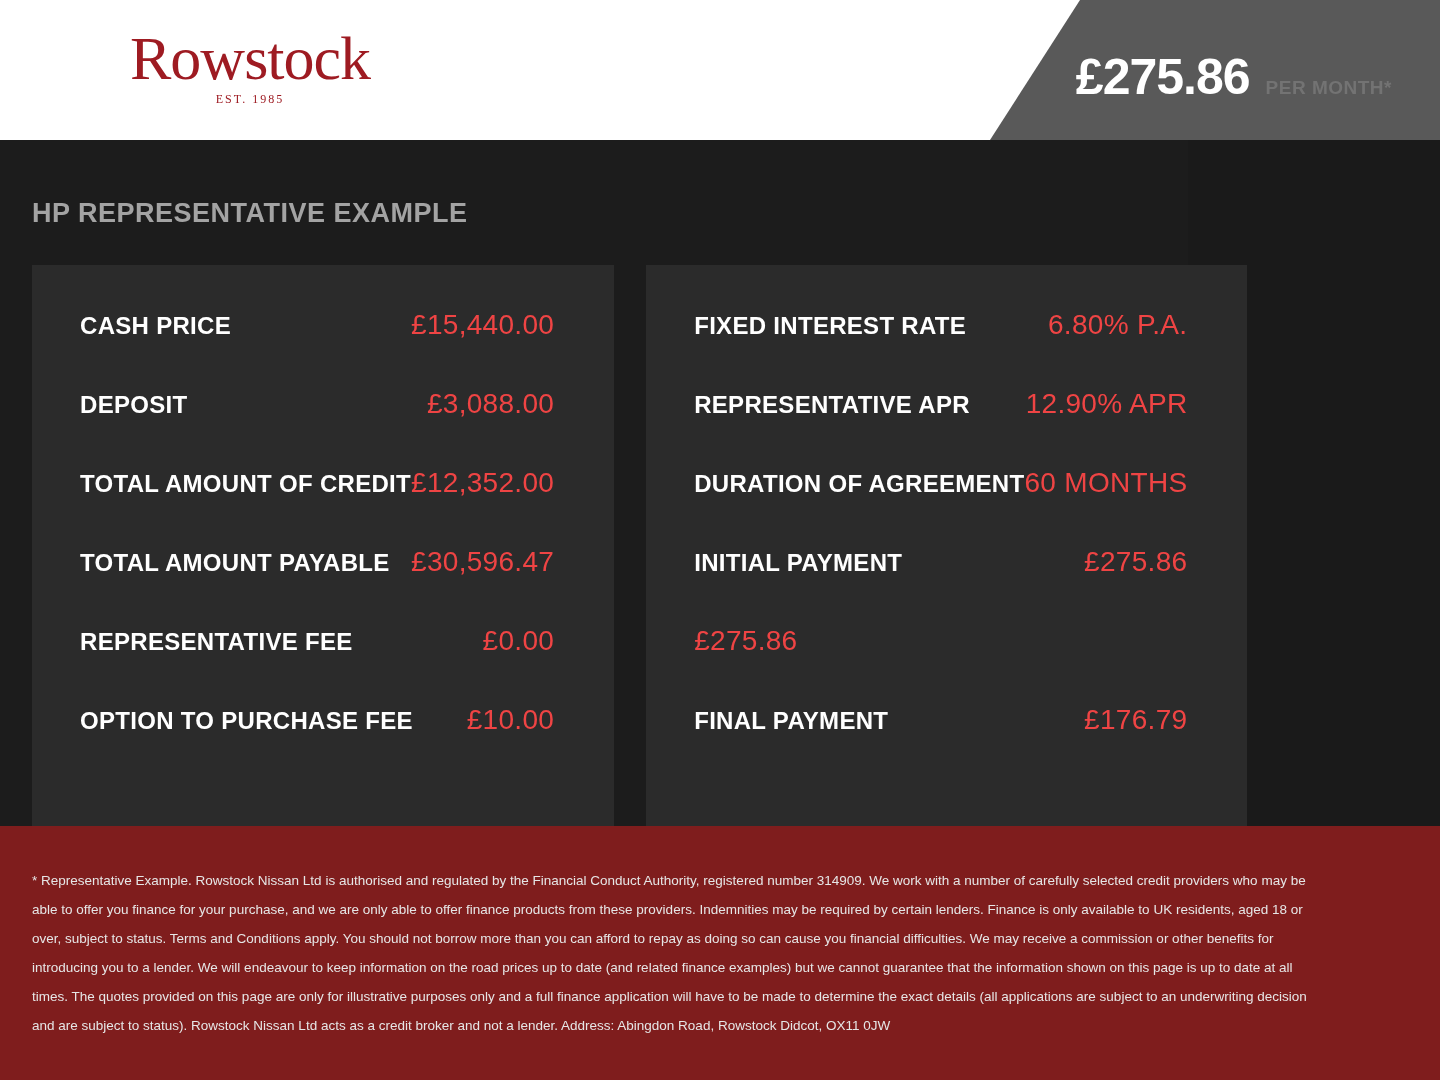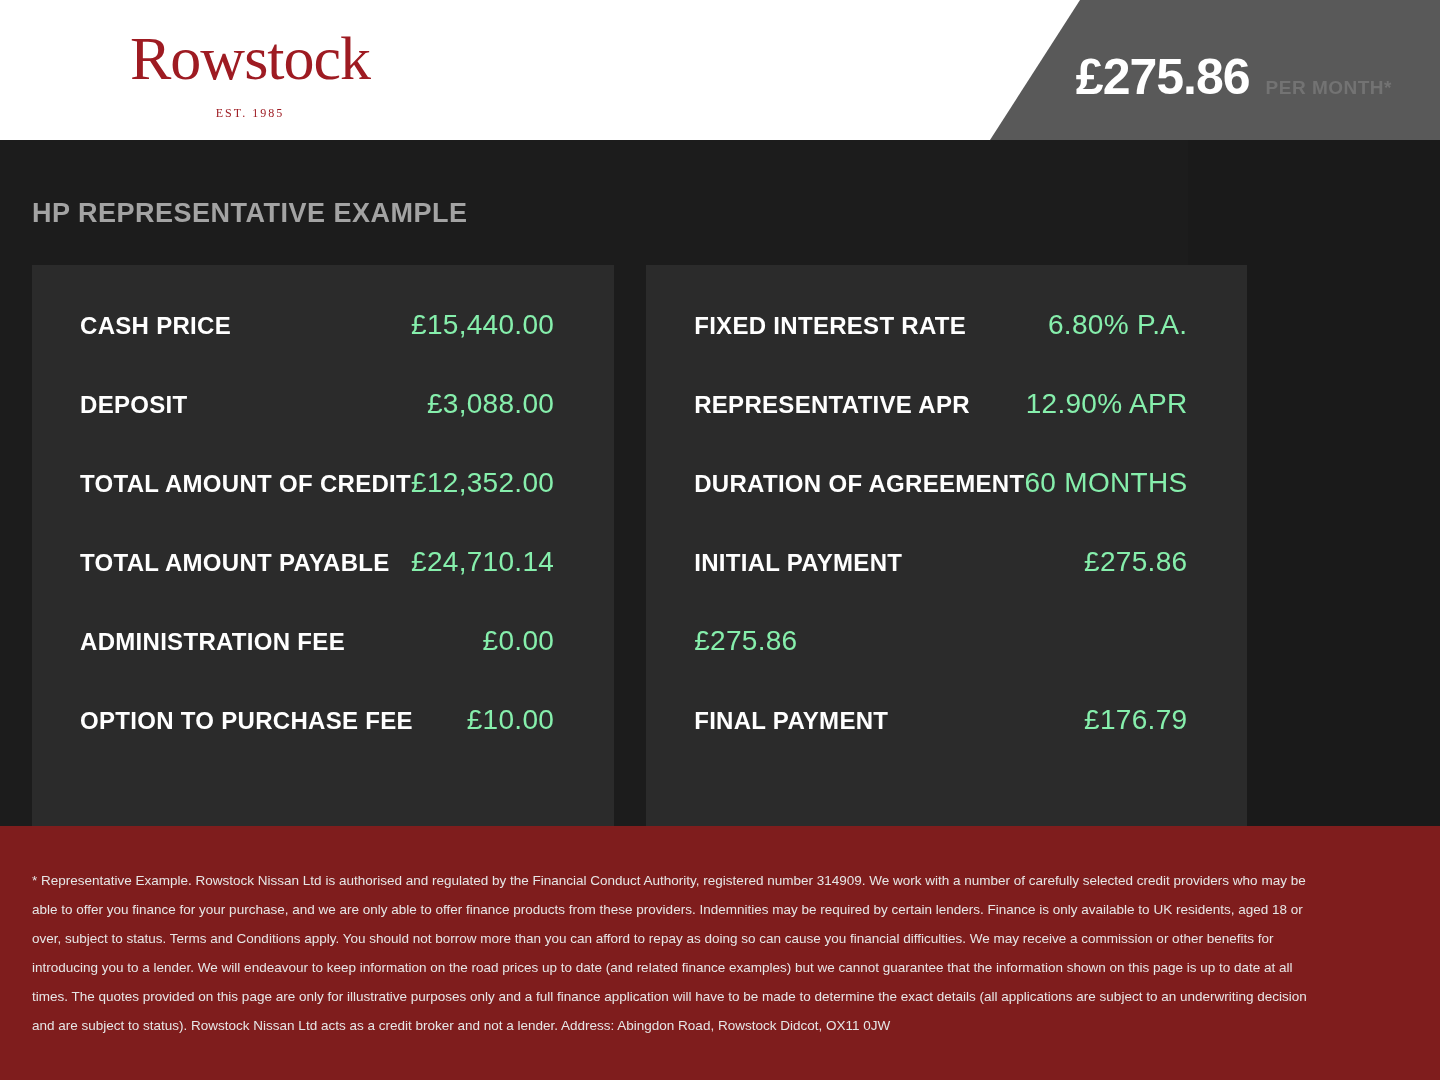--- a/index.html
+++ b/index.html
@@ -47,21 +47,21 @@
     color: #9e1b22;
     letter-spacing: -1px;
     line-height: 68px;
     white-space: nowrap;
   }
   .logo-est {
     font-family: "Liberation Serif", serif;
     font-size: 12px;
     letter-spacing: 2px;
     color: #9e1b22;
-    margin-top: 14px;
+    margin-top: 0;
   }
   .price-wrap {
     position: absolute;
     right: 48px;
     top: 48px;
     display: flex;
     align-items: baseline;
     gap: 16px;
   }
   .price-amount {
@@ -104,21 +104,21 @@
     height: 79px;
   }
   .row-label {
     color: #ffffff;
     font-size: 24px;
     font-weight: bold;
     letter-spacing: 0.3px;
     white-space: nowrap;
   }
   .row-value {
-    color: #86efac;
+    color: #ef4444;
     font-size: 28px;
     font-weight: normal;
     letter-spacing: 0.3px;
     white-space: nowrap;
     text-align: right;
   }
 
   
   .disclaimer {
     position: absolute;
@@ -166,24 +166,24 @@
       <div class="row">
         <span class="row-label">DEPOSIT</span>
         <span class="row-value">£3,088.00</span>
       </div>
       <div class="row">
         <span class="row-label">TOTAL AMOUNT OF CREDIT</span>
         <span class="row-value">£12,352.00</span>
       </div>
       <div class="row">
         <span class="row-label">TOTAL AMOUNT PAYABLE</span>
-        <span class="row-value">£24,710.14</span>
-      </div>
-      <div class="row">
-        <span class="row-label">ADMINISTRATION FEE</span>
+        <span class="row-value">£30,596.47</span>
+      </div>
+      <div class="row">
+        <span class="row-label">REPRESENTATIVE FEE</span>
         <span class="row-value">£0.00</span>
       </div>
       <div class="row">
         <span class="row-label">OPTION TO PURCHASE FEE</span>
         <span class="row-value">£10.00</span>
       </div>
     </div>
 
     <div class="panel">
       <div class="row">

